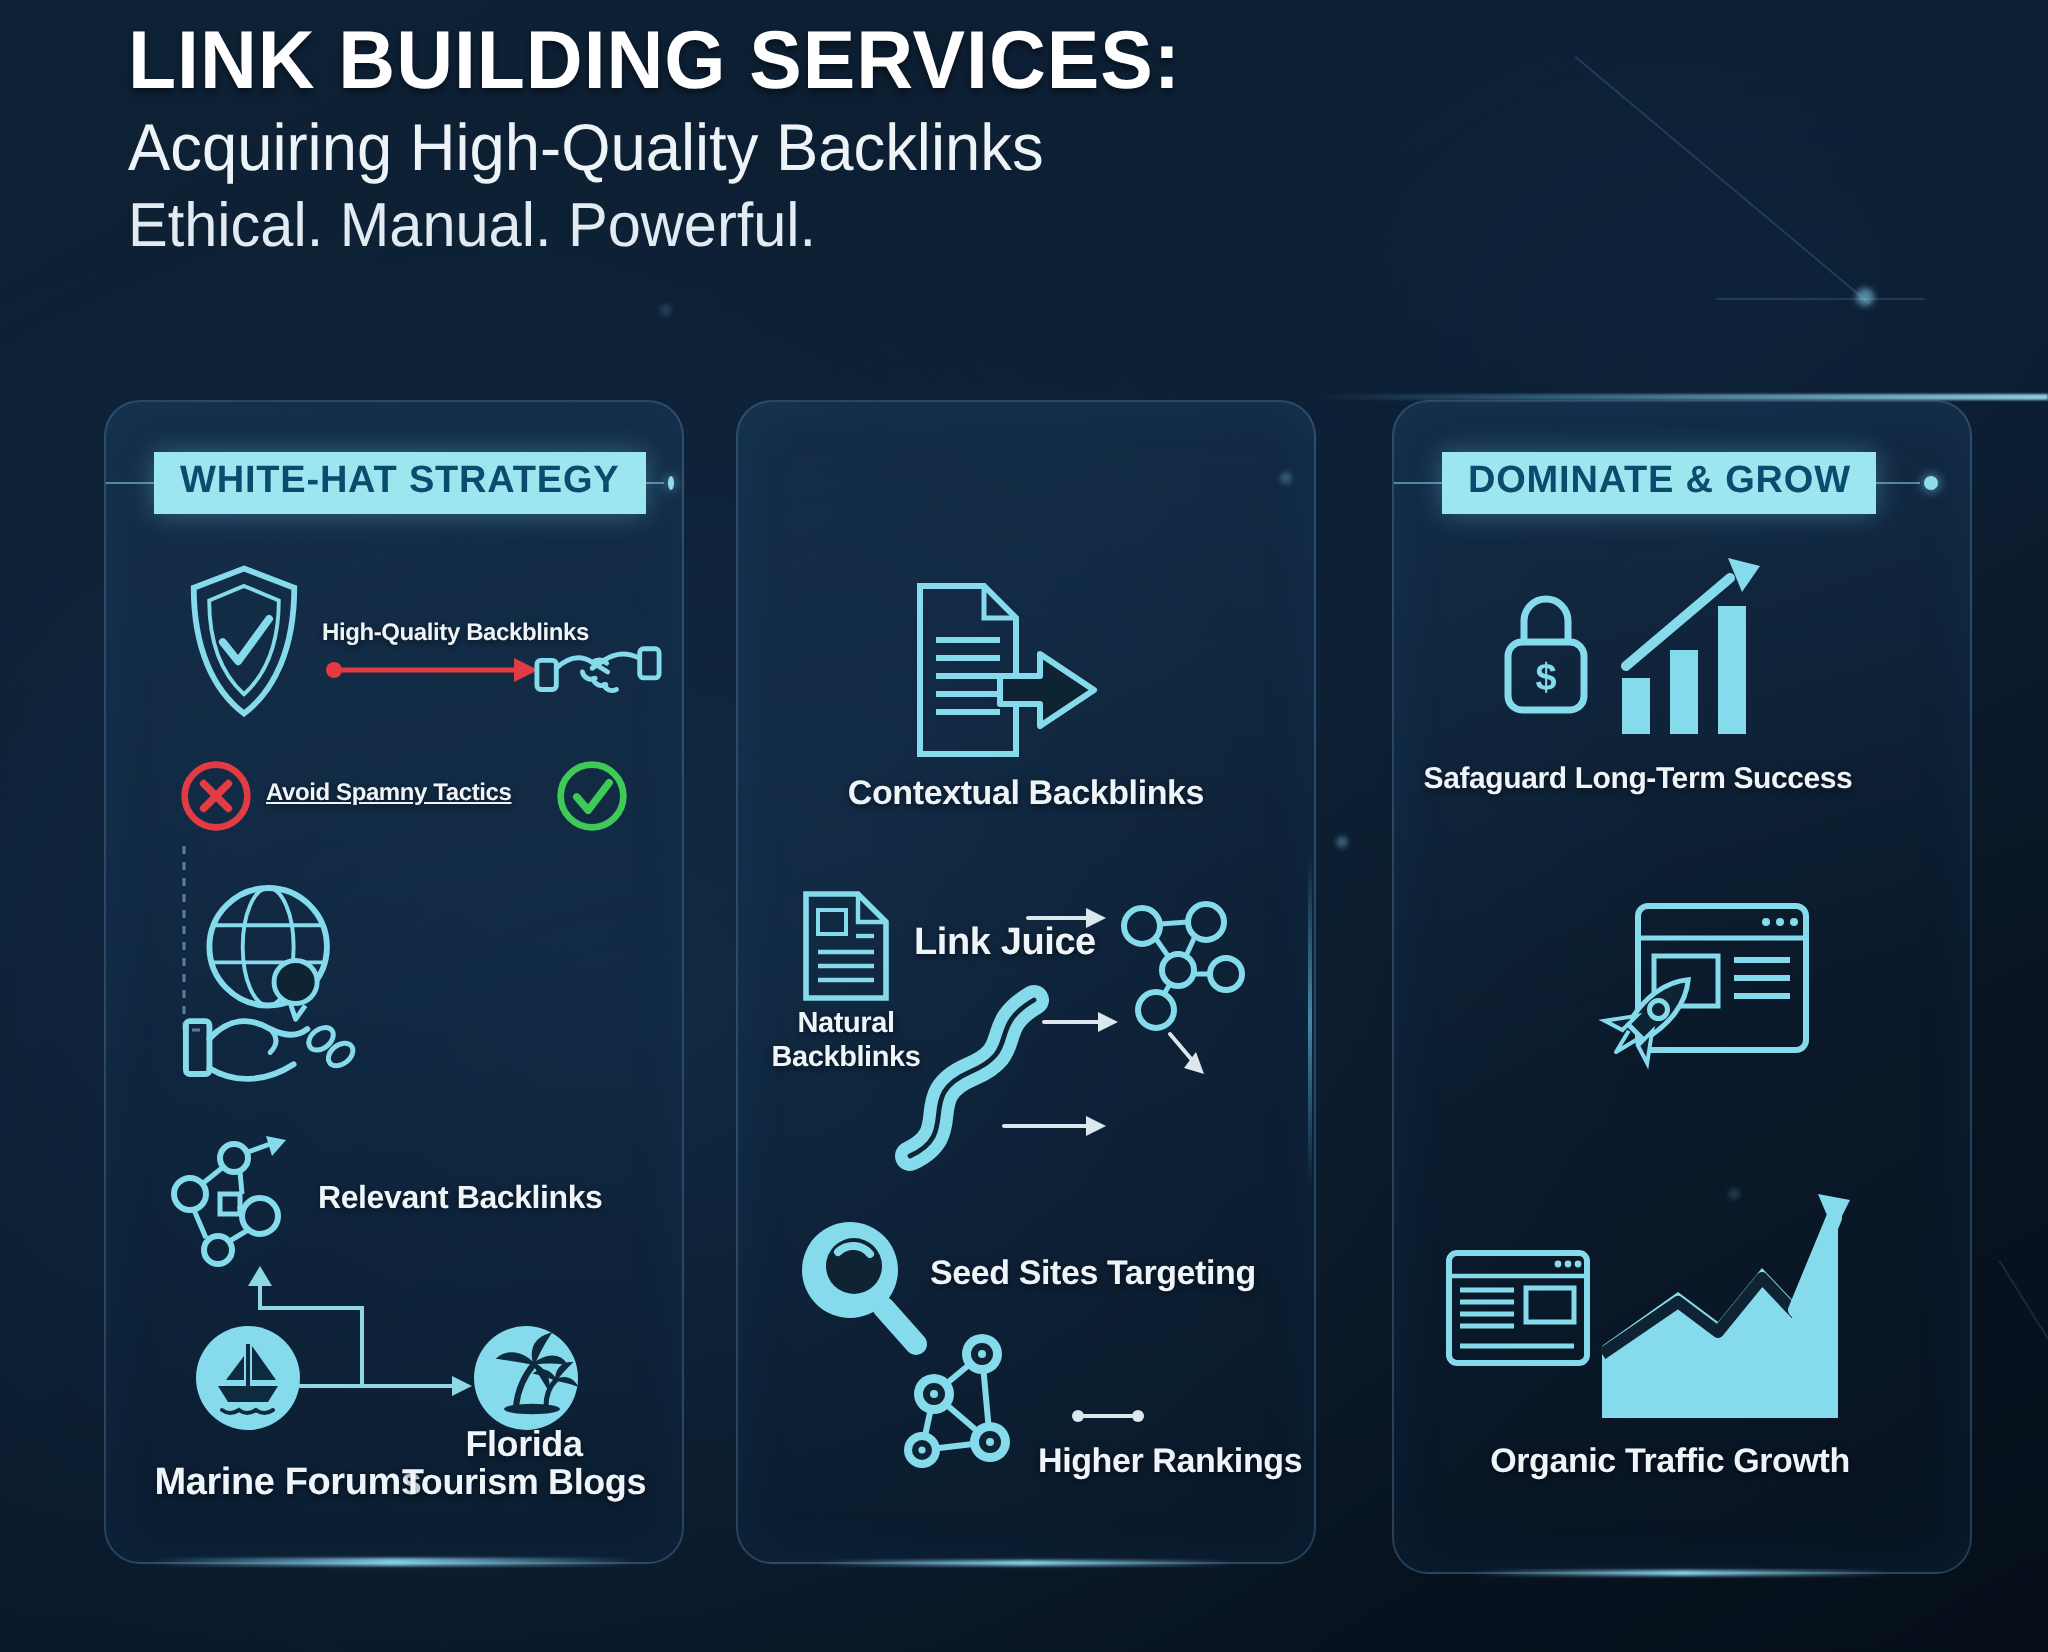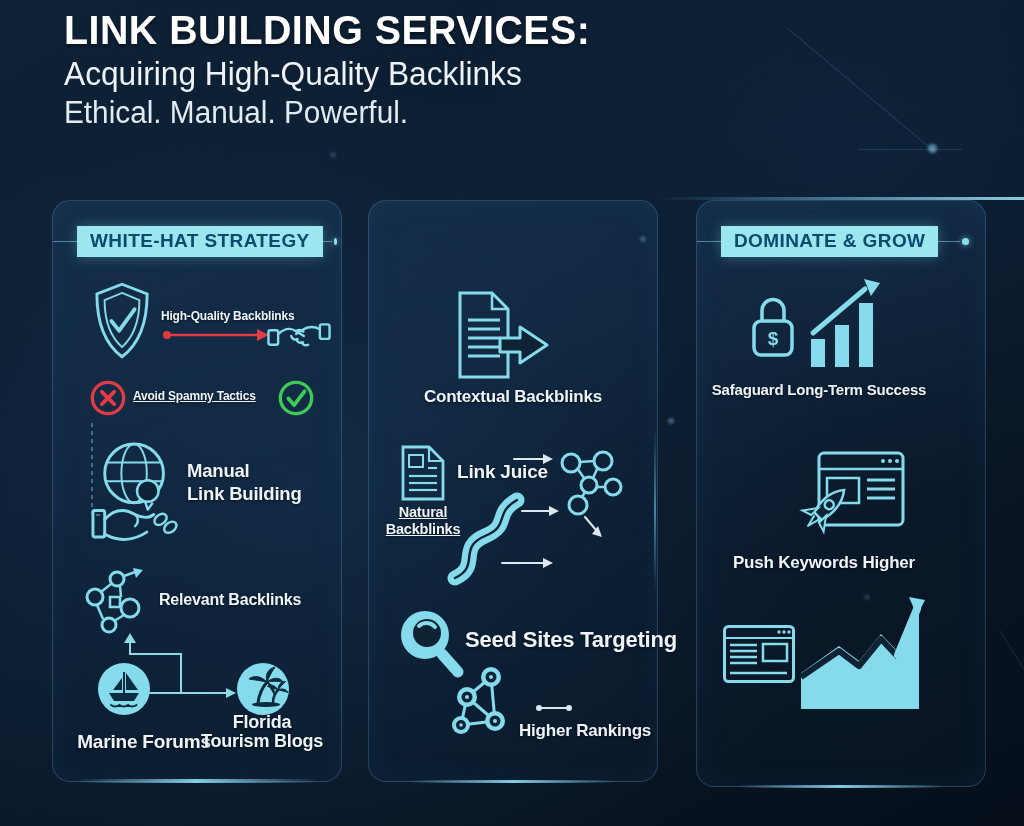--- a/index.html
+++ b/index.html
@@ -150,22 +150,20 @@
       <circle cx="58" cy="56" r="11" fill="#0e2334" stroke-width="2.5"></circle>
       <path d="M55 66 l3 9 l5 -7" stroke-width="2.5" stroke-linejoin="round"></path>
       <ellipse cx="71" cy="85" rx="7" ry="4.8" transform="rotate(-38 71 85)" stroke-width="2.5"></ellipse>
       <ellipse cx="81" cy="93" rx="7" ry="4.8" transform="rotate(-38 81 93)" stroke-width="2.5"></ellipse>
       <rect x="2" y="76" width="12" height="27" rx="2" stroke-width="3"></rect>
       <path d="M14 85 C24 74 35 74 45 80 C53 84 59 84 64 80" stroke-width="3" stroke-linecap="round"></path>
       <path d="M14 100 C28 108.5 44 106.5 57 98" stroke-width="3" stroke-linecap="round"></path>
       <path d="M45 80 C49 84 49 88 45 92" stroke-width="2.5" stroke-linecap="round"></path>
     </svg>
   </span>
-  <div class="cap" style="left:134px;top:258px;font-size:18.5px;line-height:23px;">Manual
-Link Building</div>
 
   <span class="icon" style="left:30px;top:366px;">
     <svg width="64" height="74" viewBox="0 0 64 74" fill="none" stroke="#85dbeb" stroke-width="3">
       <circle cx="12" cy="30" r="8"></circle>
       <circle cx="34" cy="12" r="7"></circle>
       <circle cx="47" cy="41" r="9"></circle>
       <circle cx="26" cy="58" r="7"></circle>
       <rect x="27" y="30" width="10" height="10" stroke-width="2.5"></rect>
       <g stroke-width="2.5">
         <line x1="18" y1="25" x2="28" y2="17"></line>
@@ -253,21 +251,21 @@
     <svg width="48" height="58" viewBox="0 0 48 58" fill="none" stroke="#85dbeb">
       <path d="M4 3 H30 L44 17 V55 H4 Z" stroke-width="2.8"></path>
       <path d="M30 3 V17 H44" stroke-width="2.2"></path>
       <rect x="10" y="11" width="14" height="12" stroke-width="2"></rect>
       <line x1="29" y1="24" x2="38" y2="24" stroke-width="2.2"></line>
       <line x1="10" y1="32" x2="38" y2="32" stroke-width="2.2"></line>
       <line x1="10" y1="39" x2="38" y2="39" stroke-width="2.2"></line>
       <line x1="10" y1="46" x2="38" y2="46" stroke-width="2.2"></line>
     </svg>
   </span>
-  <div class="cap" style="left:6px;top:303px;width:96px;text-align:center;font-size:14.5px;line-height:17px;text-decoration:underline;">Natural
+  <div class="cap" style="left:6px;top:303px;width:96px;text-align:center;font-size:14.5px;line-height:17px;">Natural
 Backblinks</div>
 
   <div class="cap" style="left:88px;top:260px;font-size:19px;white-space:nowrap;">Link Juice</div>
 
   <span class="icon" style="left:72px;top:295px;">
     <svg width="90" height="85" viewBox="0 0 90 85" fill="none">
       <path d="M14 82 C40 70 16 52 44 40 C70 29 52 18 76 4" stroke="#85dbeb" stroke-width="15" stroke-linecap="round"></path>
       <path d="M14 82 C40 70 16 52 44 40 C70 29 52 18 76 4" stroke="#0e2334" stroke-width="2.4" stroke-linecap="round"></path>
     </svg>
   </span>
@@ -292,21 +290,21 @@
   </span>
 
   <span class="icon" style="left:26px;top:406px;">
     <svg width="72" height="74" viewBox="0 0 72 74" fill="none">
       <circle cx="30" cy="28" r="24" fill="#85dbeb"></circle>
       <circle cx="32" cy="26" r="14" fill="#0e2334"></circle>
       <path d="M24 19 a11 11 0 0 1 16 1" stroke="#85dbeb" stroke-width="4" stroke-linecap="round"></path>
       <line x1="47" y1="47" x2="63" y2="65" stroke="#85dbeb" stroke-width="11" stroke-linecap="round"></line>
     </svg>
   </span>
-  <div class="cap" style="left:96px;top:426px;font-size:22px;white-space:nowrap;">Seed Sites Targeting</div>
+  <div class="cap" style="left:96px;top:426px;font-size:17px;white-space:nowrap;">Seed Sites Targeting</div>
 
   <span class="icon" style="left:82px;top:462px;">
     <svg width="72" height="80" viewBox="0 0 72 80" fill="none">
       <g stroke="#85dbeb" stroke-width="3">
         <line x1="40" y1="14" x2="16" y2="34"></line>
         <line x1="40" y1="14" x2="44" y2="58"></line>
         <line x1="16" y1="34" x2="44" y2="58"></line>
         <line x1="16" y1="34" x2="10" y2="62"></line>
         <line x1="10" y1="62" x2="44" y2="58"></line>
       </g>
@@ -369,21 +367,20 @@
       <line x1="72" y1="47" x2="100" y2="47" stroke-width="3"></line>
       <g transform="translate(30,58) rotate(45)">
         <path d="M0 -27 C7.5 -18 9.5 -5 5.5 10 H-5.5 C-9.5 -5 -7.5 -18 0 -27 Z" stroke-width="2.5" fill="#0e2334"></path>
         <circle cx="0" cy="-6" r="4.5" stroke-width="2.5"></circle>
         <path d="M-5.5 4 L-15 17 L-5.5 14 Z" stroke-width="2" fill="#0e2334"></path>
         <path d="M5.5 4 L15 17 L5.5 14 Z" stroke-width="2" fill="#0e2334"></path>
         <path d="M-3 12 L0 24 L3 12" stroke-width="2" stroke-linejoin="round"></path>
       </g>
     </svg>
   </span>
-  <div class="cap" style="left:17px;top:352px;width:220px;text-align:center;font-size:17px;white-space:nowrap;">Push Keywords Higher</div>
 
   <span class="icon" style="left:26px;top:424px;">
     <svg width="72" height="58" viewBox="0 0 72 58" fill="none" stroke="#85dbeb">
       <rect x="1.5" y="1.5" width="69" height="55" rx="4" stroke-width="3"></rect>
       <line x1="1.5" y1="13" x2="70.5" y2="13" stroke-width="2.2"></line>
       <circle cx="56" cy="7" r="1.7" fill="#85dbeb" stroke="none"></circle>
       <circle cx="61" cy="7" r="1.7" fill="#85dbeb" stroke="none"></circle>
       <circle cx="66" cy="7" r="1.7" fill="#85dbeb" stroke="none"></circle>
       <line x1="7" y1="20" x2="34" y2="20" stroke-width="2.5"></line>
       <line x1="7" y1="26" x2="34" y2="26" stroke-width="2.5"></line>
@@ -394,13 +391,14 @@
     </svg>
   </span>
   <span class="icon" style="left:104px;top:396px;">
     <svg width="125" height="115" viewBox="0 0 125 115" fill="none">
       <polygon points="0,112 0,76 38,49 58,64 80,37 98,56 118,13 118,112" fill="#85dbeb"></polygon>
       <polyline points="0,80 38,54 58,69 80,42 97,60" stroke="#0e2334" stroke-width="6" fill="none" stroke-linejoin="round"></polyline>
       <line x1="97" y1="58" x2="116" y2="12" stroke="#85dbeb" stroke-width="8" stroke-linecap="round"></line>
       <polygon points="108,0 124,3 116,19" fill="#85dbeb"></polygon>
     </svg>
   </span>
+  <div class="cap" style="left:28px;top:520px;width:220px;text-align:center;font-size:17px;white-space:nowrap;">Organic Traffic Growth</div>
 </div>
 
 </body></html>

